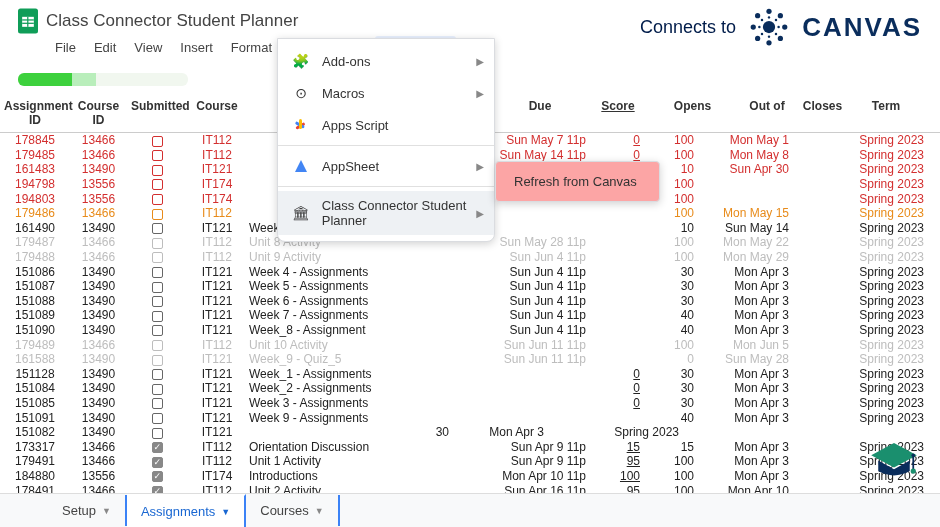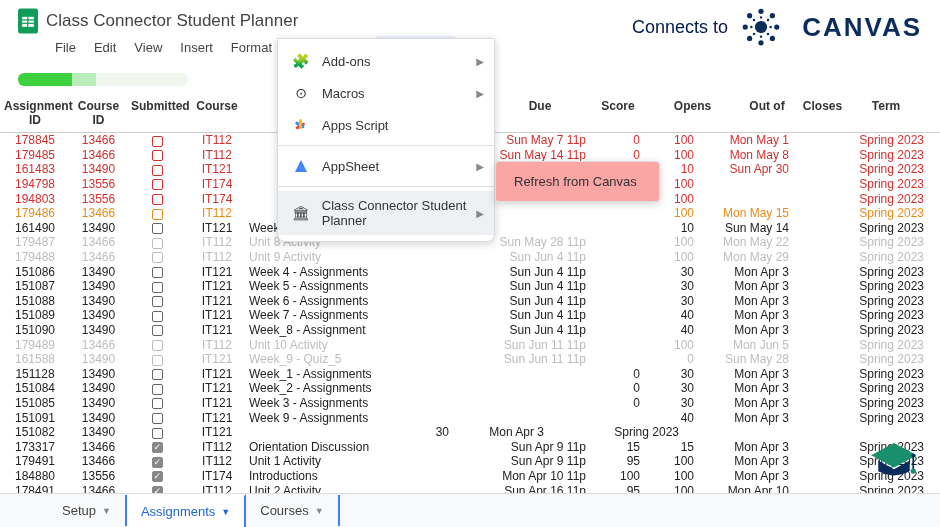--- a/index.html
+++ b/index.html
@@ -3,21 +3,21 @@
 <meta charset="utf-8">
 <style>
 * { margin: 0; padding: 0; box-sizing: border-box; }
 body { font-family: Arial, sans-serif; font-size: 12px; background: #fff; width: 940px; height: 527px; overflow: hidden; position: relative; }
 
 .title-bar { display: flex; align-items: center; padding: 8px 12px 2px 18px; gap: 8px; }
 .sheets-icon { width: 20px; height: 26px; }
 .title-text { font-size: 17px; color: #444; font-weight: 400; }
 .connects-to { position: absolute; right: 18px; top: 6px; display: flex; align-items: center; gap: 12px; }
 .connects-text { font-size: 18px; color: #001c4a; font-weight: 400; }
-.canvas-logo { display: flex; align-items: center; gap: 20px; }
+.canvas-logo { display: flex; align-items: center; gap: 12px; }
 .canvas-mark { width: 42px; height: 42px; }
 .canvas-word { font-size: 26px; font-weight: 800; color: #0a2d5c; letter-spacing: 2px; }
 
 .menu-bar { display: flex; gap: 0; padding: 0 18px 0 46px; font-size: 13px; color: #444; }
 .menu-item { padding: 4px 9px; cursor: pointer; border-radius: 3px; }
 .menu-item.active { background: #e8f0fe; }
 
 .progress-bar { margin: 14px 18px 8px 18px; width: 170px; height: 13px; border-radius: 6px; overflow: hidden; background: #f1f7ef; display: flex; }
 .prog-dark { background: #3dd13d; width: 32%; height: 100%; }
 .prog-light { background: #b9eebb; width: 14%; height: 100%; }
@@ -40,21 +40,21 @@
 .cell { text-align: center; overflow: hidden; white-space: nowrap; }
 .cell.left { text-align: left; padding-left: 2px; }
 .cell.right { text-align: right; padding-right: 6px; }
 
 .c-aid { width: 70px; }
 .c-cid { width: 57px; }
 .c-sub { width: 60px; }
 .c-course { width: 60px; }
 .c-aname { width: 245px; text-align: left; padding-left: 2px; }
 .c-due { width: 100px; text-align: right; padding-right: 8px; }
-.c-score { width: 54px; text-align: right; padding-right: 6px; }
+.c-score { width: 54px; text-align: right; padding-right: 6px; text-decoration: underline; }
 .c-outof { width: 54px; text-align: right; padding-right: 6px; }
 .c-opens { width: 95px; text-align: right; padding-right: 6px; }
 .c-closes { width: 55px; }
 .c-term { width: 80px; text-align: right; padding-right: 12px; }
 
 .red { color: #d32f2f; }
 .orange { color: #e88b1a; }
 .gray { color: #bdbdbd; }
 .black { color: #222; }
 

